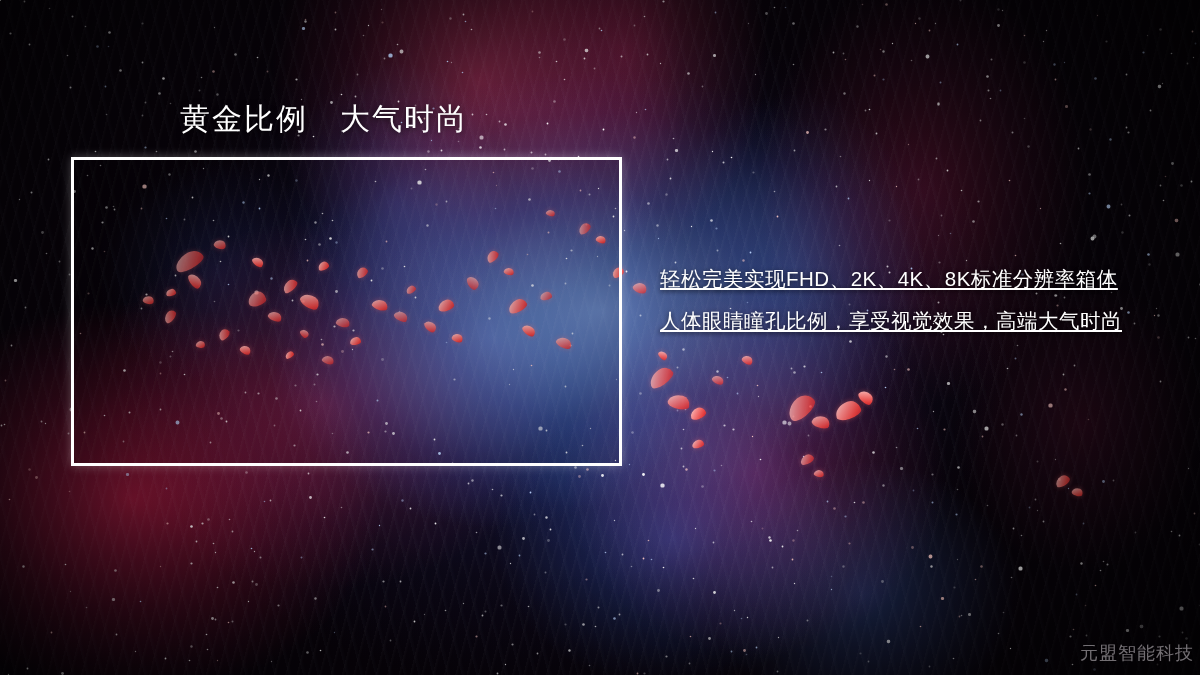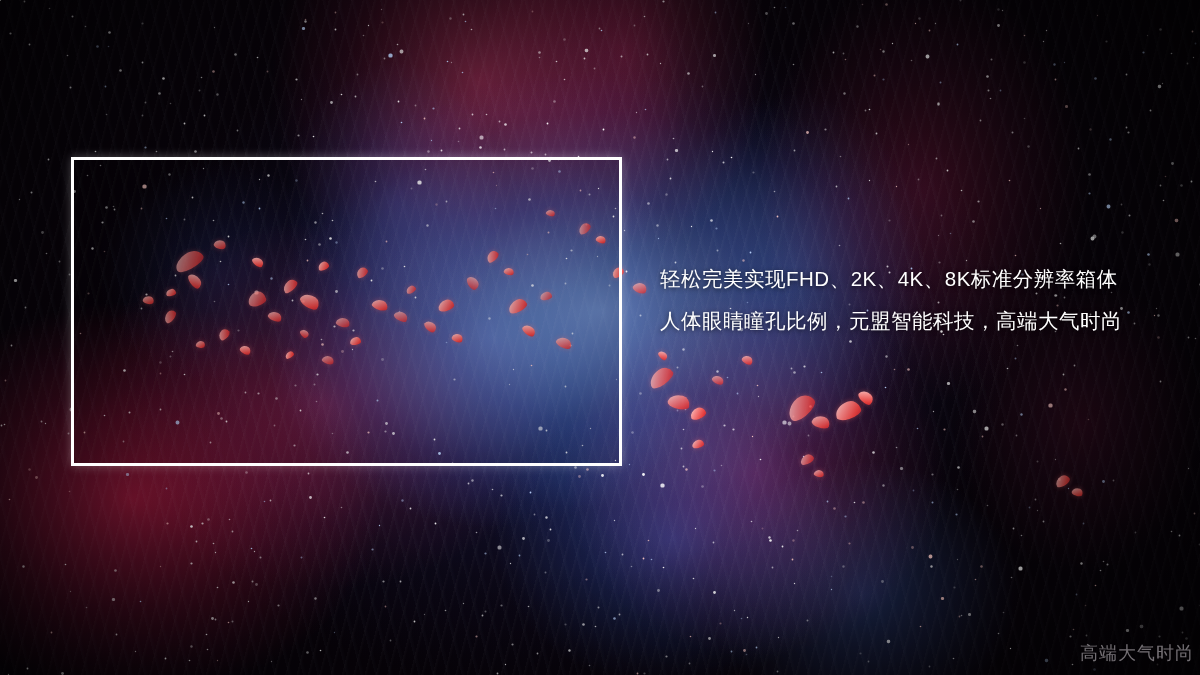--- a/index.html
+++ b/index.html
@@ -72,21 +72,21 @@
   #title{
     position:absolute;left:180px;top:101px;
     font-size:30px;line-height:36px;color:#ffffff;letter-spacing:2px;
     white-space:pre;text-shadow:0 1px 6px rgba(0,0,0,0.65);
   }
   #bodytext{
     position:absolute;left:660px;top:258px;width:520px;
     font-size:20.5px;line-height:42px;color:#ffffff;letter-spacing:0.5px;
     text-shadow:0 1px 5px rgba(0,0,0,0.7);
   }
-  #bodytext p{margin:0;white-space:nowrap;}
+  #bodytext p{margin:0;white-space:nowrap;text-decoration:underline;}
   #watermark{
     position:absolute;right:6px;bottom:10px;
     font-size:18px;color:rgba(205,200,205,0.55);letter-spacing:1px;
   }
 </style>
 </head>
 <body>
 
 <div id="slide">
 
@@ -157,21 +157,22 @@
       <div class="petal" style="left: 1055px; top: 476px; width: 15px; height: 10px; transform: rotate(-30deg); opacity: 0.83;"></div>
       <div class="petal" style="left: 1072px; top: 488px; width: 11px; height: 8px; transform: rotate(22deg); opacity: 0.89;"></div>
     </div>
 
   <div class="nebula neb-vig"></div>
 
   <div id="panel">
     <div class="panel-dim"></div>
   </div>
 
+  <div id="title">黄金比例　大气时尚</div>
 
   <div id="bodytext">
     <p>轻松完美实现FHD、2K、4K、8K标准分辨率箱体</p>
-    <p>人体眼睛瞳孔比例，元盟智能科技，高端大气时尚</p>
+    <p>人体眼睛瞳孔比例，享受视觉效果，高端大气时尚</p>
   </div>
 
-  <div id="watermark">高端大气时尚</div>
+  <div id="watermark">元盟智能科技</div>
 
 </div>
 
 </body></html>

